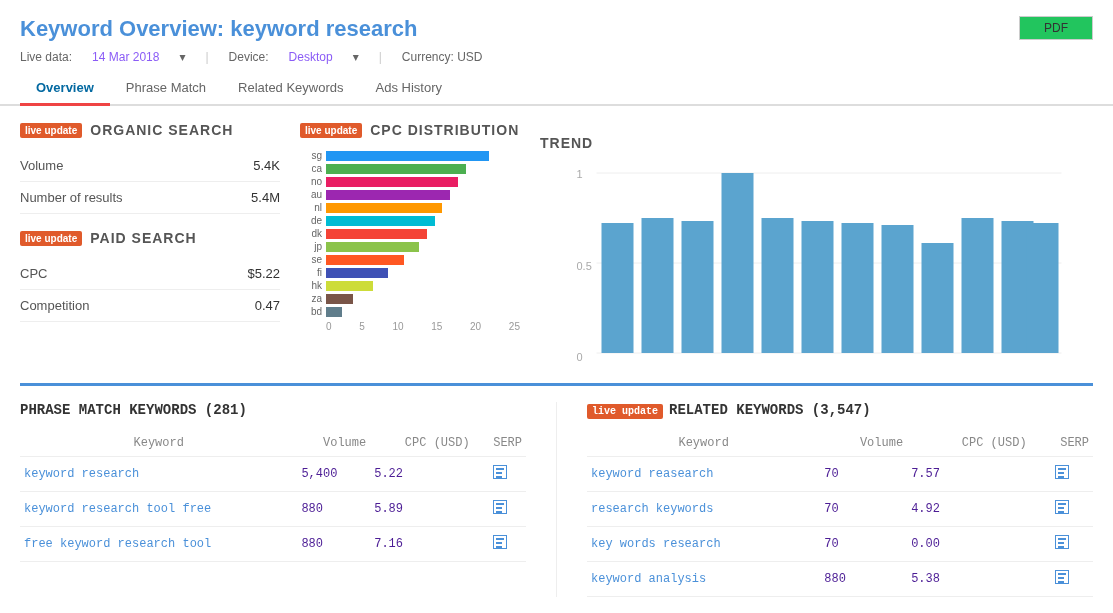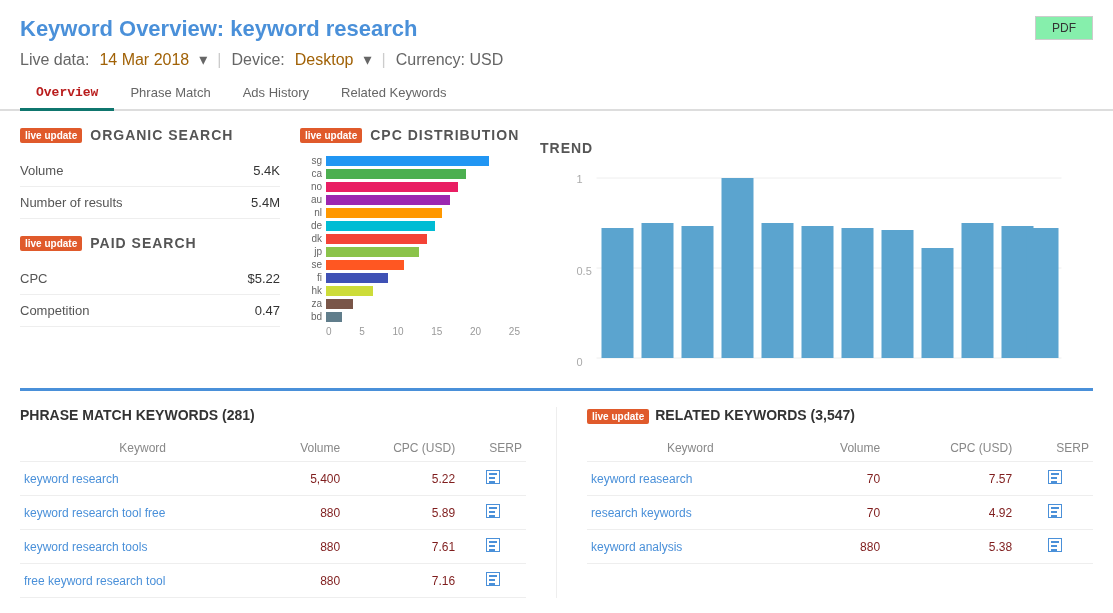--- a/index.html
+++ b/index.html
@@ -2,29 +2,29 @@
 <html><head>
   <meta charset="utf-8">
   <style>
     * { box-sizing: border-box; margin: 0; padding: 0; }
     body { font-family: Arial, sans-serif; font-size: 13px; color: #333; background: #fff; width: 1113px; }
     
     
     .header { padding: 16px 20px 8px 20px; display: flex; justify-content: space-between; align-items: flex-start; }
     .page-title { font-size: 22px; font-weight: normal; color: #333; text-align: right; }
     .page-title span { color: #4a90d9; font-weight: bold; }
-    .pdf-btn { border: 1px solid #ccc; padding: 4px 16px; font-size: 12px; cursor: pointer; background: #86efac; color: #333; }
-    .meta-bar { padding: 0 20px 8px 20px; font-size: 16px; color: #666; display: flex; align-items: center; gap: 10px; }
-    .meta-bar a { color: #a16207; text-decoration: none; }
+    .pdf-btn { border: 1px solid #ccc; padding: 4px 24px; font-size: 12px; cursor: pointer; background: #22c55e; color: #333; }
+    .meta-bar { padding: 0 20px 8px 20px; font-size: 12px; color: #666; display: flex; align-items: center; gap: 20px; }
+    .meta-bar a { color: #8b5cf6; text-decoration: none; }
     .meta-bar .sep { color: #ccc; }
     
     
     .tabs { padding: 0 20px; border-bottom: 2px solid #ddd; display: flex; gap: 0; }
     .tab { padding: 8px 16px; cursor: pointer; font-size: 13px; color: #666; border-bottom: 3px solid transparent; margin-bottom: -2px; }
-    .tab.active { color: #b91c1c; border-bottom: 3px solid #0f766e; font-weight: bold; font-family: Liberation Mono, monospace; }
+    .tab.active { color: #0369a1; border-bottom: 3px solid #ef4444; font-weight: bold; }
     
     
     .main-content { padding: 16px 20px; }
     
     
     .top-row { display: flex; gap: 20px; margin-bottom: 20px; }
     
     
     .organic-section { width: 260px; }
     .section-label { display: flex; align-items: center; gap: 8px; margin-bottom: 12px; }
@@ -45,28 +45,28 @@
     .bar-axis { display: flex; justify-content: space-between; font-size: 10px; color: #999; margin-top: 4px; padding-left: 26px; }
     
     
     .trend-section { flex: 1; margin-top: 13px; }
     .trend-chart { margin-top: 8px; height: 200px; position: relative; }
     
     
     .bottom-section { border-top: 3px solid #4a90d9; padding-top: 16px; display: flex; gap: 30px; }
     
     
-    .table-section { flex: 1; }
+    .table-section { flex: 1; font-family: Liberation Mono, monospace; }
     .table-title { font-size: 14px; font-weight: bold; color: #333; margin-bottom: 12px; }
     .kw-table { width: 100%; border-collapse: collapse; }
     .kw-table th { font-size: 12px; color: #888; font-weight: normal; padding: 6px 4px; border-bottom: 1px solid #eee; text-align: center; }
     .kw-table th.right { text-align: right; }
     .kw-table td { padding: 8px 4px; border-bottom: 1px solid #eee; font-size: 12px; }
     .kw-table td a { color: #4a90d9; text-decoration: none; }
-    .kw-table td.right { text-align: right; color: #7f1d1d; }
+    .kw-table td.right { color: #4c1d95; }
     .serp-icon { width: 14px; height: 14px; border: 1px solid #4a90d9; display: inline-block; position: relative; }
     .serp-icon::before { content: ''; position: absolute; top: 2px; left: 2px; right: 2px; height: 2px; background: #4a90d9; }
     .serp-icon::after { content: ''; position: absolute; top: 6px; left: 2px; right: 4px; height: 2px; background: #4a90d9; box-shadow: 0 4px 0 #4a90d9; }
     .serp-cell { text-align: center; }
     .divider { width: 1px; background: #eee; }
     
     
     .bar-sg { background: #2196F3; width: 84%; }
     .bar-ca { background: #4CAF50; width: 72%; }
     .bar-no { background: #E91E63; width: 68%; }
@@ -101,22 +101,22 @@
   <span>Device:</span>
   <a href="#">Desktop</a>
   <span style="cursor:pointer;">▾</span>
   <span class="sep">|</span>
   <span>Currency: USD</span>
 </div>
 
 <div class="tabs">
   <div class="tab active">Overview</div>
   <div class="tab">Phrase Match</div>
+  <div class="tab">Related Keywords</div>
   <div class="tab">Ads History</div>
-  <div class="tab">Related Keywords</div>
 </div>
 
 <div class="main-content">
 
   <div class="top-row">
 
     <div class="organic-section">
       <div class="section-label">
         <span class="live-badge">live update</span>
         <span class="section-title">ORGANIC SEARCH</span>
@@ -293,26 +293,20 @@
     <td class="right">5.22</td>
     <td class="serp-cell"><div class="serp-icon"></div></td>
   </tr>
             <tr>
     <td><a href="#">keyword research tool free</a></td>
     <td class="right">880</td>
     <td class="right">5.89</td>
     <td class="serp-cell"><div class="serp-icon"></div></td>
   </tr>
             <tr>
-    <td><a href="#">keyword research tools</a></td>
-    <td class="right">880</td>
-    <td class="right">7.61</td>
-    <td class="serp-cell"><div class="serp-icon"></div></td>
-  </tr>
-            <tr>
     <td><a href="#">free keyword research tool</a></td>
     <td class="right">880</td>
     <td class="right">7.16</td>
     <td class="serp-cell"><div class="serp-icon"></div></td>
   </tr>
           </tbody>
       </table>
     </div>
 
     <div class="divider"></div>
@@ -337,20 +331,26 @@
     <td class="right">7.57</td>
     <td class="serp-cell"><div class="serp-icon"></div></td>
   </tr>
             <tr>
     <td><a href="#">research keywords</a></td>
     <td class="right">70</td>
     <td class="right">4.92</td>
     <td class="serp-cell"><div class="serp-icon"></div></td>
   </tr>
             <tr>
+    <td><a href="#">key words research</a></td>
+    <td class="right">70</td>
+    <td class="right">0.00</td>
+    <td class="serp-cell"><div class="serp-icon"></div></td>
+  </tr>
+            <tr>
     <td><a href="#">keyword analysis</a></td>
     <td class="right">880</td>
     <td class="right">5.38</td>
     <td class="serp-cell"><div class="serp-icon"></div></td>
   </tr>
           </tbody>
       </table>
     </div>
 
   </div>

